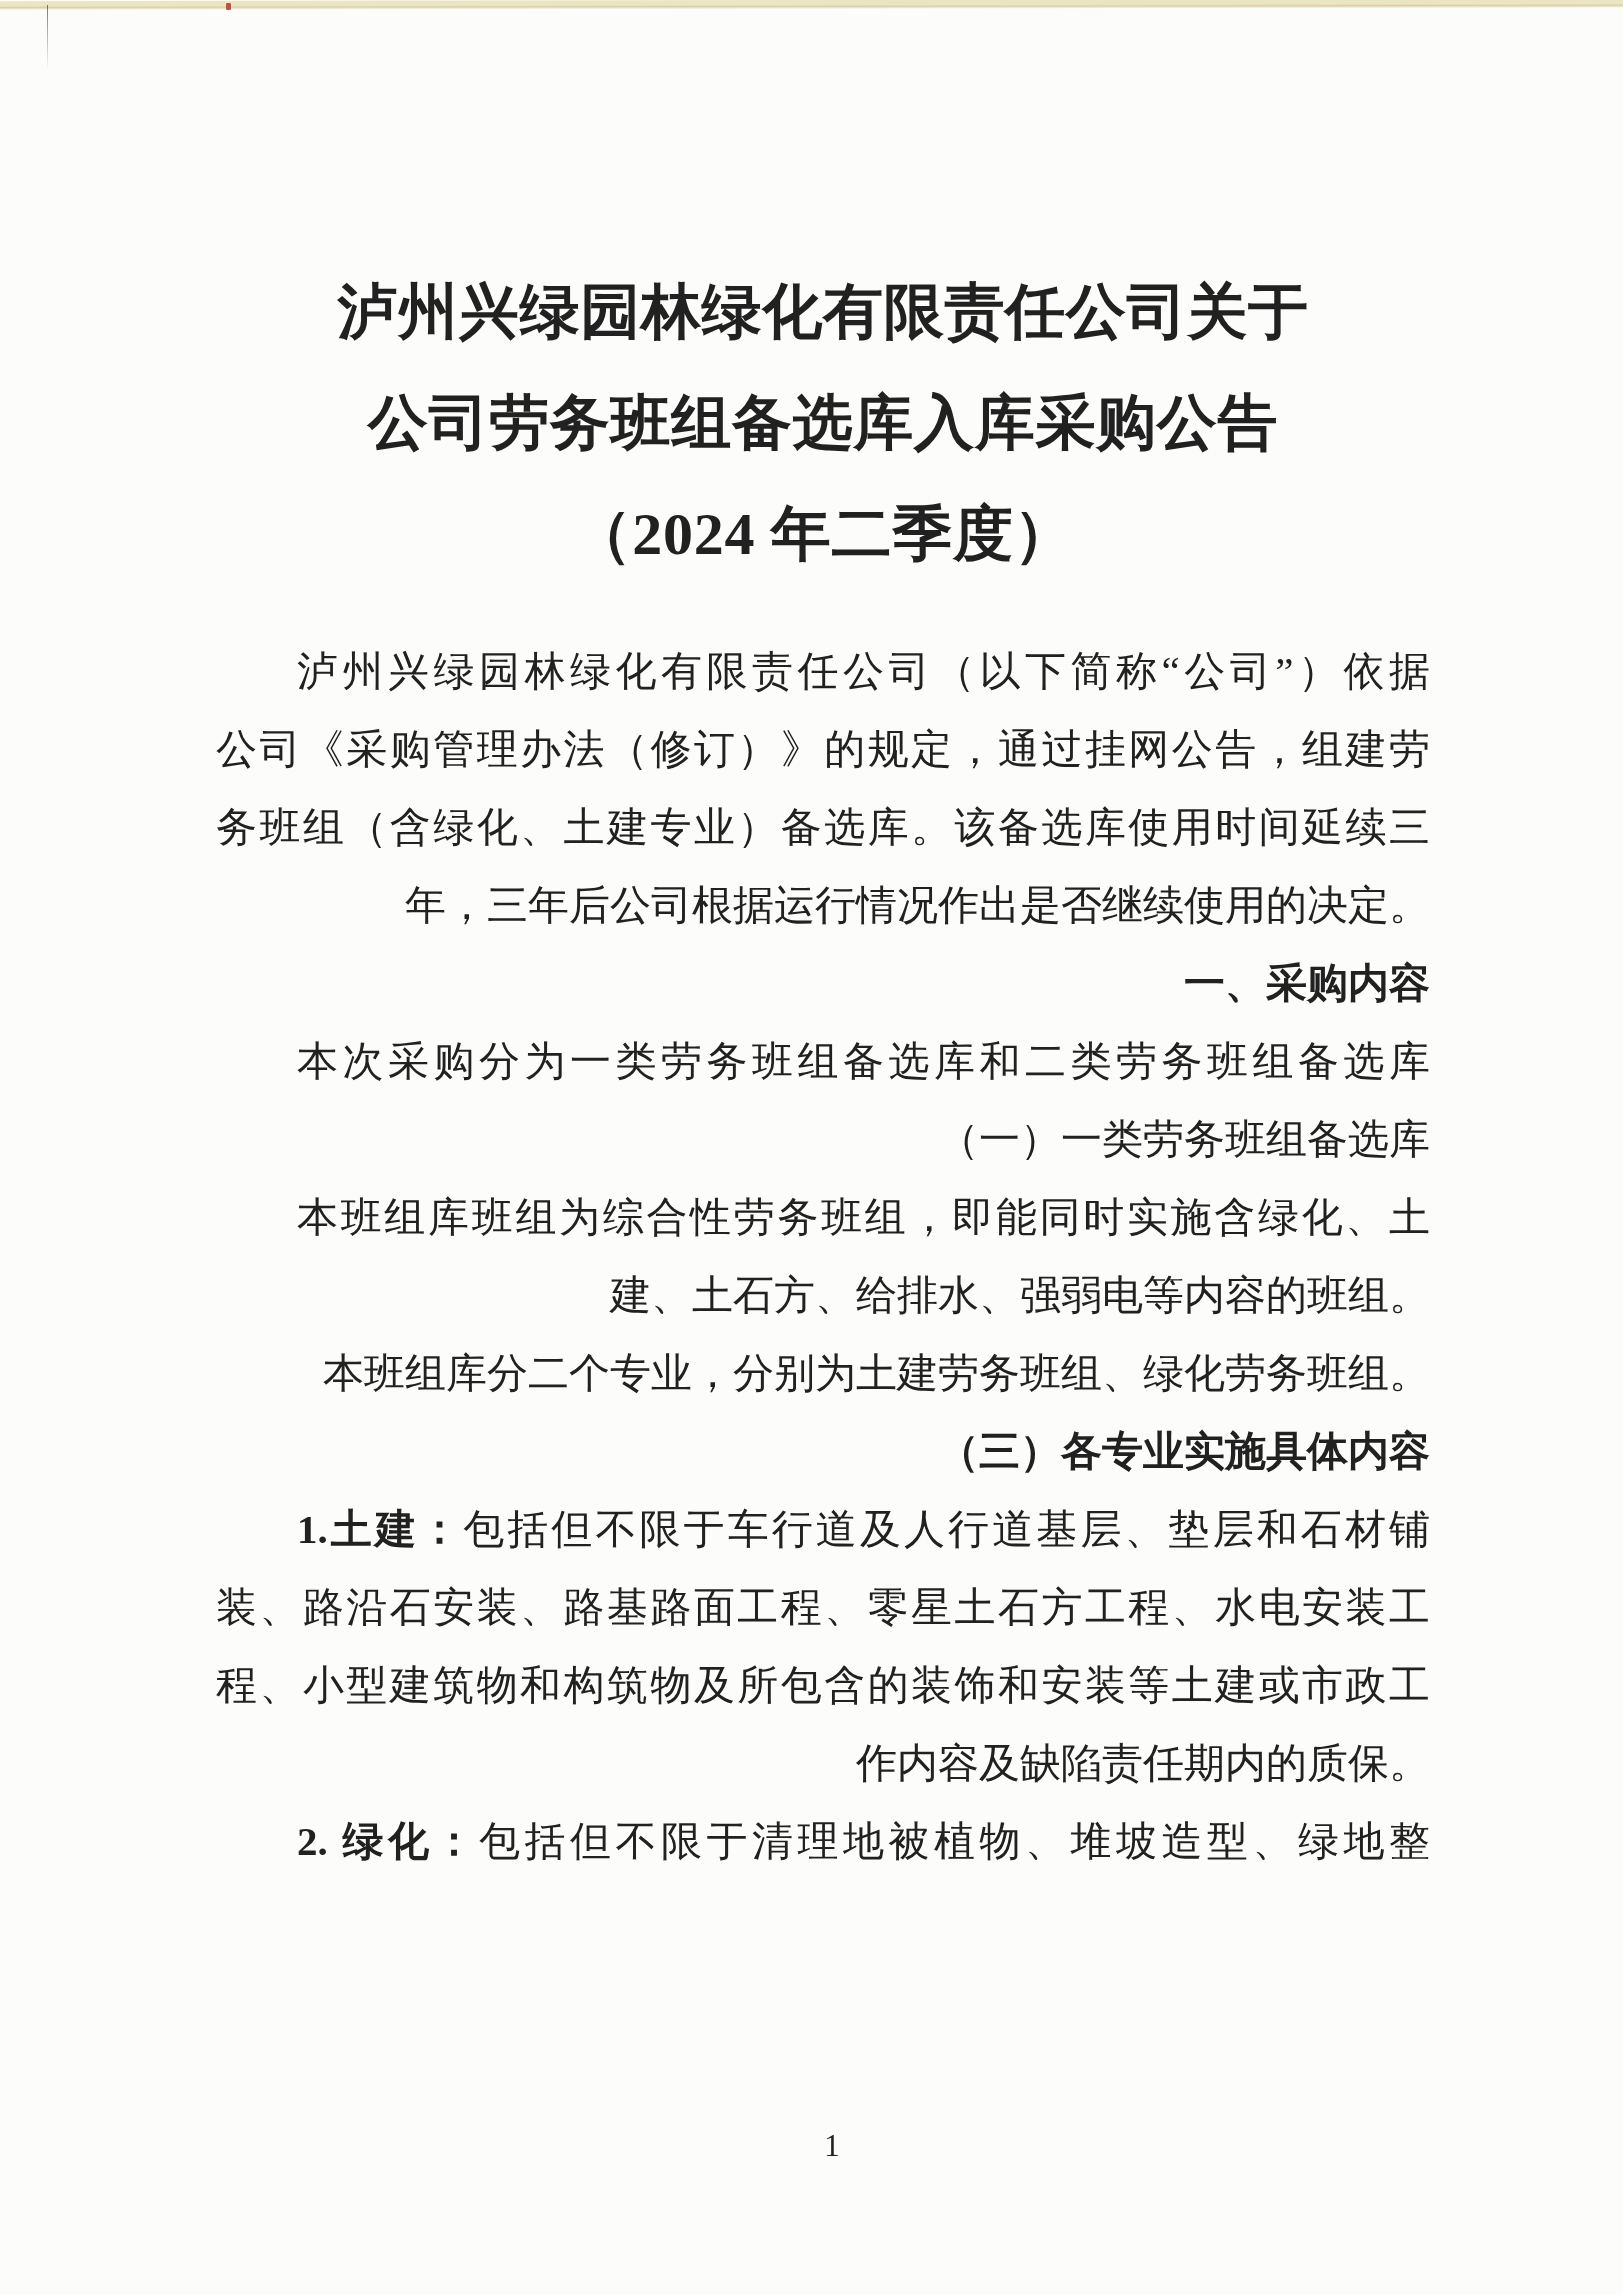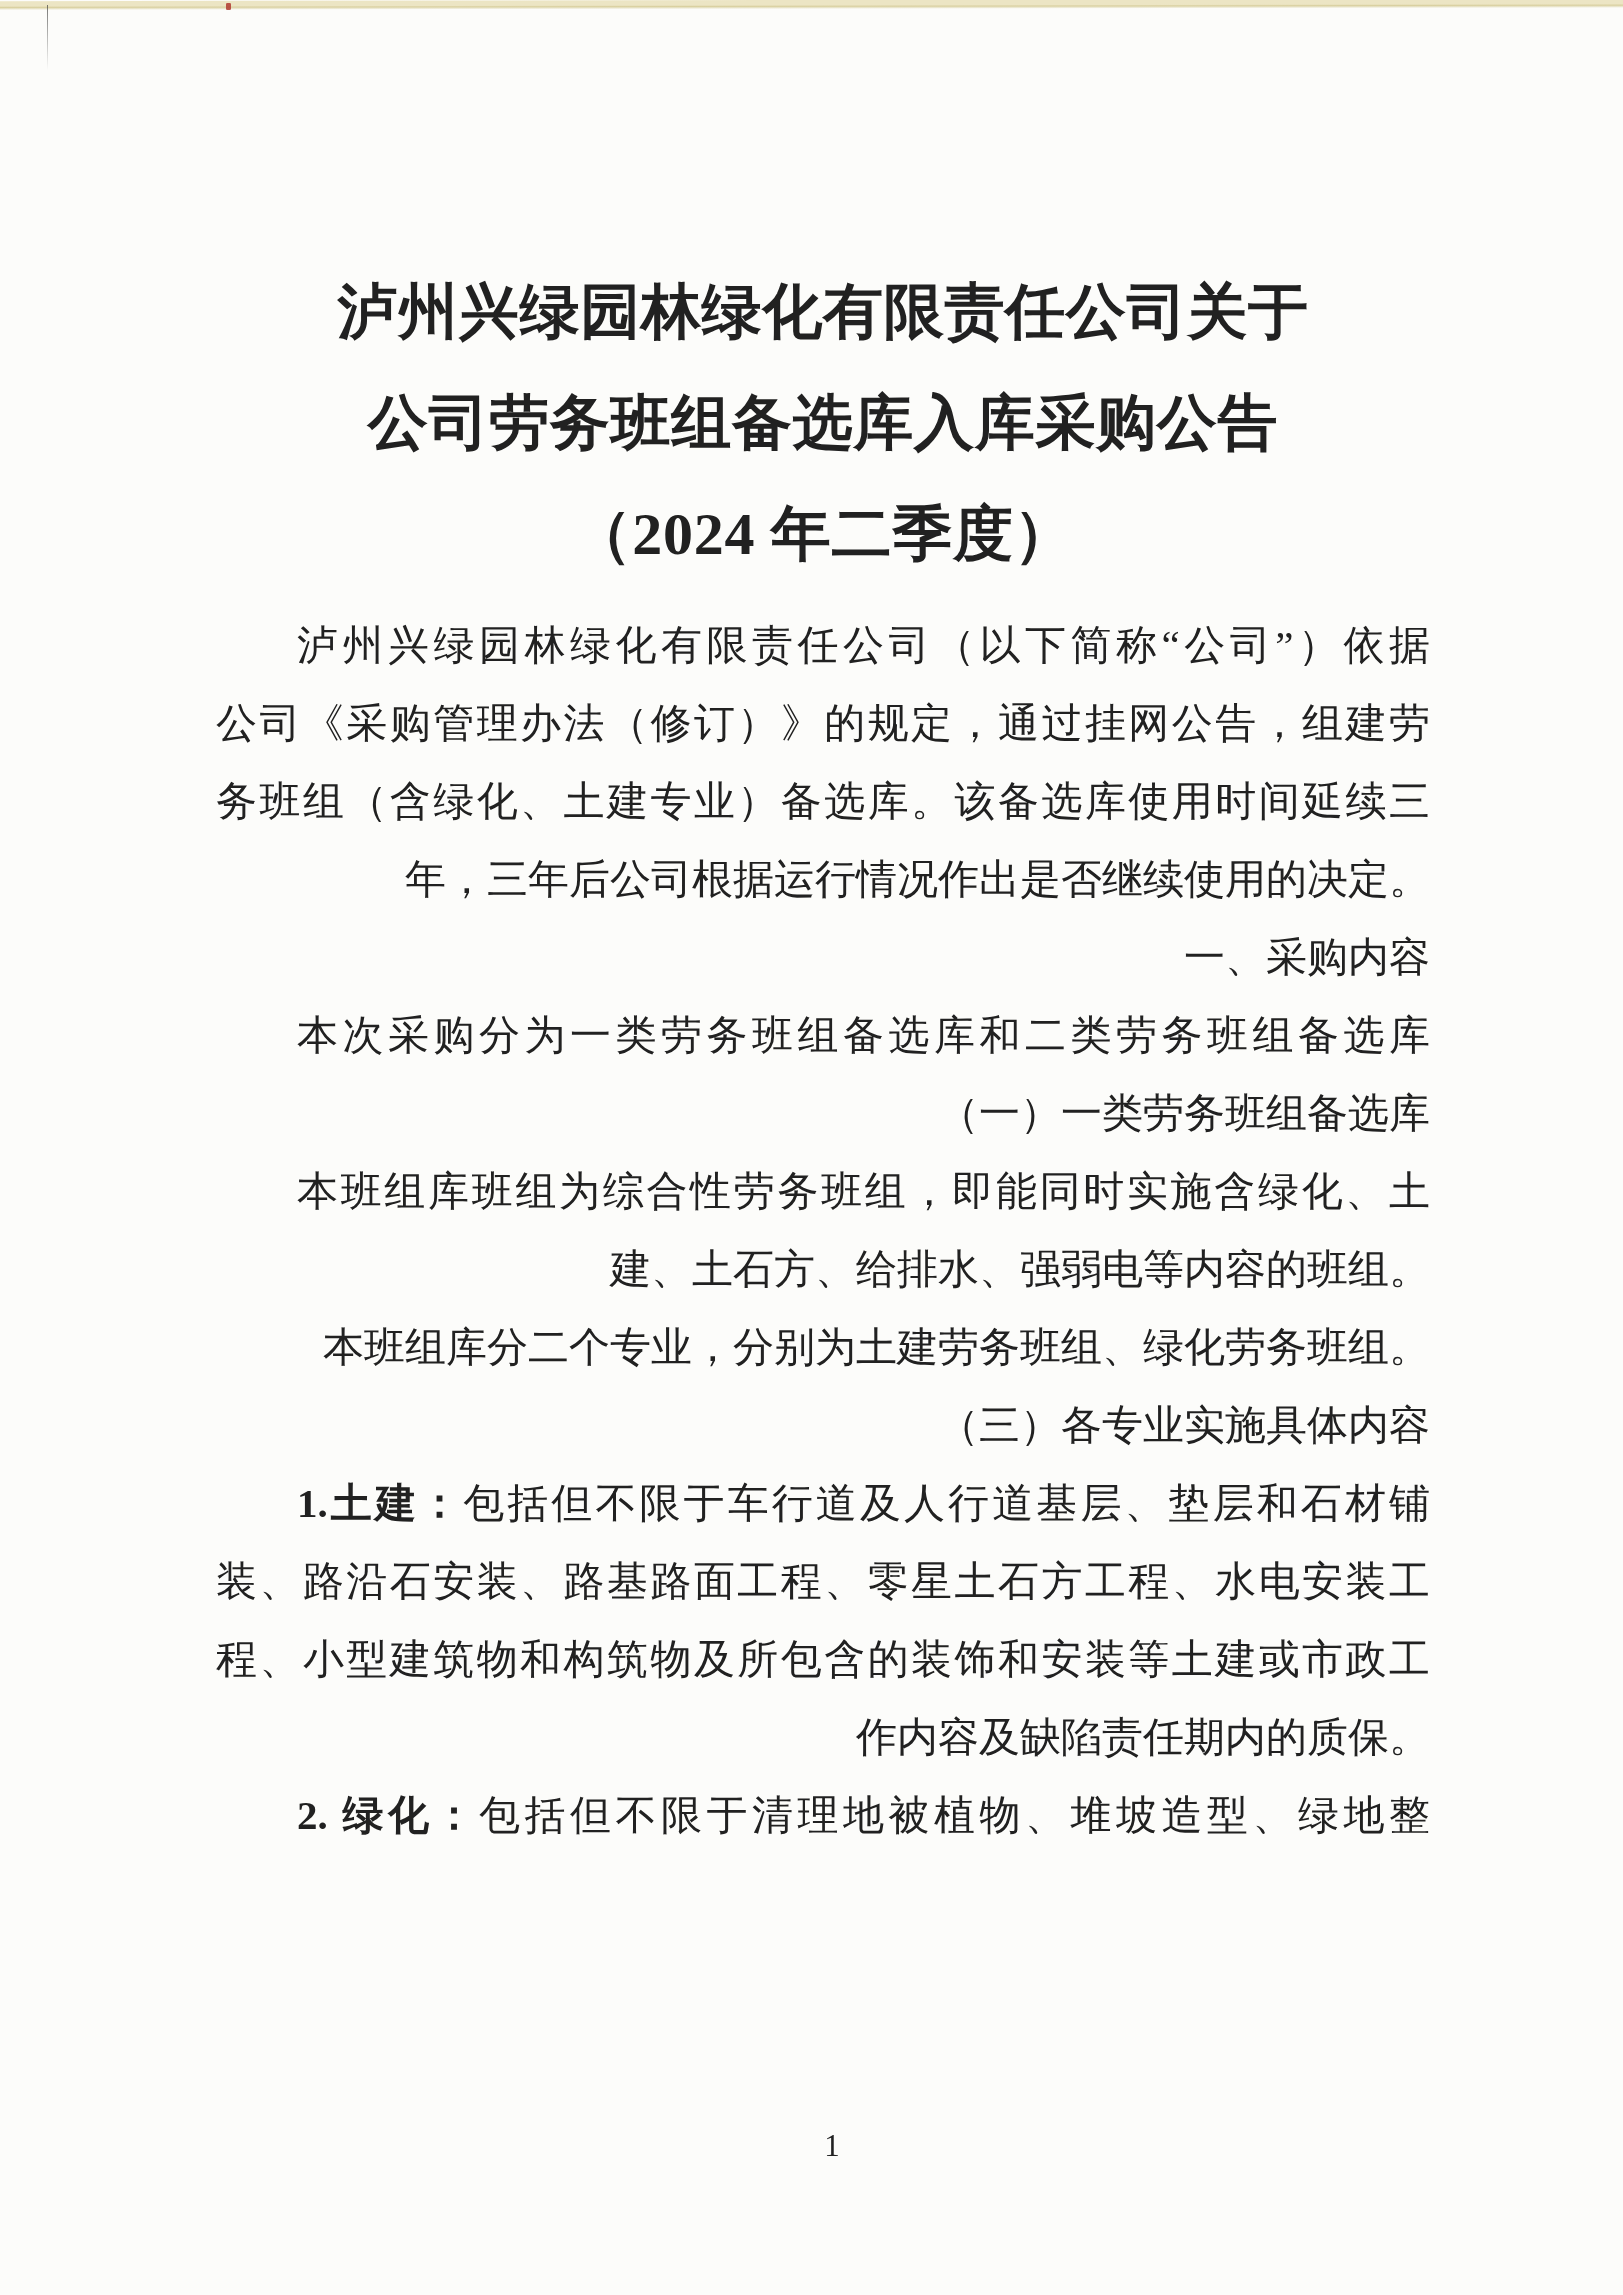--- a/index.html
+++ b/index.html
@@ -66,39 +66,39 @@
     font-size: 60px;
     line-height: 111px;
     font-weight: bold;
     letter-spacing: 0.7px;
     white-space: nowrap;
   }
 
   
   .body-block {
     position: absolute;
-    left: 216px; top: 606px;
+    left: 216px; top: 632px;
     width: 1214px;
   }
   .line {
     height: 78px;
     line-height: 78px;
     font-size: 41px;
     text-align: right;
     word-break: break-all;
     text-justify: inter-character;
     white-space: nowrap;
   }
   .line.justify {
     white-space: normal;
     text-align: justify;
     text-align-last: justify;
   }
   .line.indent { text-indent: 81px; }
-  .line.bold { font-weight: normal; }
+  .line.bold { font-weight: bold; }
   .line .prefix { font-weight: bold; margin-top: 48px; }
 
   
   .page-number {
     position: absolute;
     left: 0; top: 2126px;
     width: 100%;
     text-align: center;
     font-size: 31px;
     line-height: 39px;

